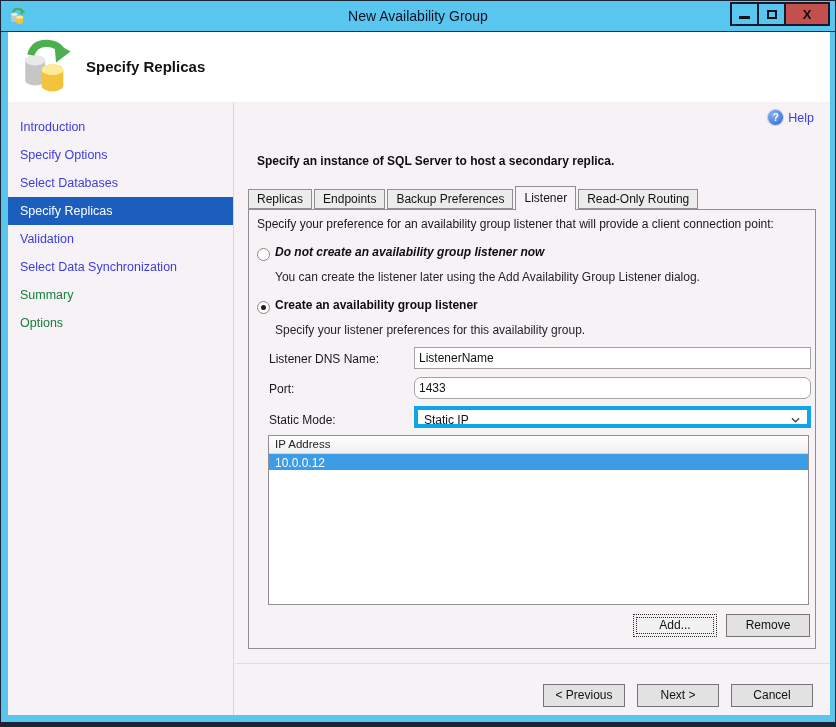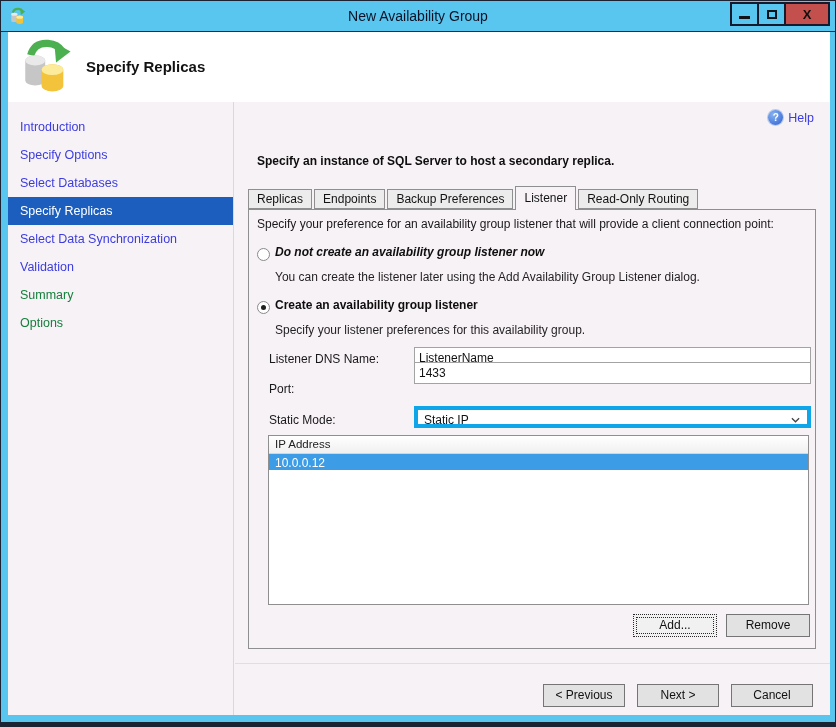--- a/index.html
+++ b/index.html
@@ -135,22 +135,22 @@
         <ellipse cx="38" cy="36" rx="12" ry="6" fill="#fceb9a"></ellipse>
       </svg>
       <div class="header-title">Specify Replicas</div>
     </div>
 
     <div class="sidebar">
       <div class="side-item link">Introduction</div>
       <div class="side-item link">Specify Options</div>
       <div class="side-item link">Select Databases</div>
       <div class="side-item selected">Specify Replicas</div>
+      <div class="side-item link">Validation</div>
       <div class="side-item link">Select Data Synchronization</div>
-      <div class="side-item link">Validation</div>
       <div class="side-item disabled">Summary</div>
       <div class="side-item disabled">Options</div>
     </div>
 
     <div class="main">
 
       <div class="help">
         <span class="help-icon">?</span>
         <span>Help</span>
       </div>
@@ -174,21 +174,21 @@
         <div class="opt-desc" style="top:60px;">You can create the listener later using the Add Availability Group Listener dialog.</div>
 
         <div class="radio checked" style="left:8px; top:91px;"></div>
         <div class="opt-label" style="top:88px;">Create an availability group listener</div>
         <div class="opt-desc" style="top:113px;">Specify your listener preferences for this availability group.</div>
 
         <div class="fld-label" style="top:142px;">Listener DNS Name:</div>
         <input class="fld-input" style="top: 137px;" type="text" value="ListenerName">
 
         <div class="fld-label" style="top:172px;">Port:</div>
-        <input class="fld-input" style="top: 152px;" type="text" value="1433">
+        <input class="fld-input" style="top: 167px; border-radius: 7px;" type="text" value="1433">
 
         <div class="fld-label" style="top:203px;">Static Mode:</div>
         <div class="combo" style="top:196px;">
           <span>Static IP</span>
           <svg class="combo-chev" viewBox="0 0 10 6">
             <polyline points="1,1 5,5 9,1" fill="none" stroke="#444" stroke-width="1.4"></polyline>
           </svg>
         </div>
 
         <div class="listbox">

